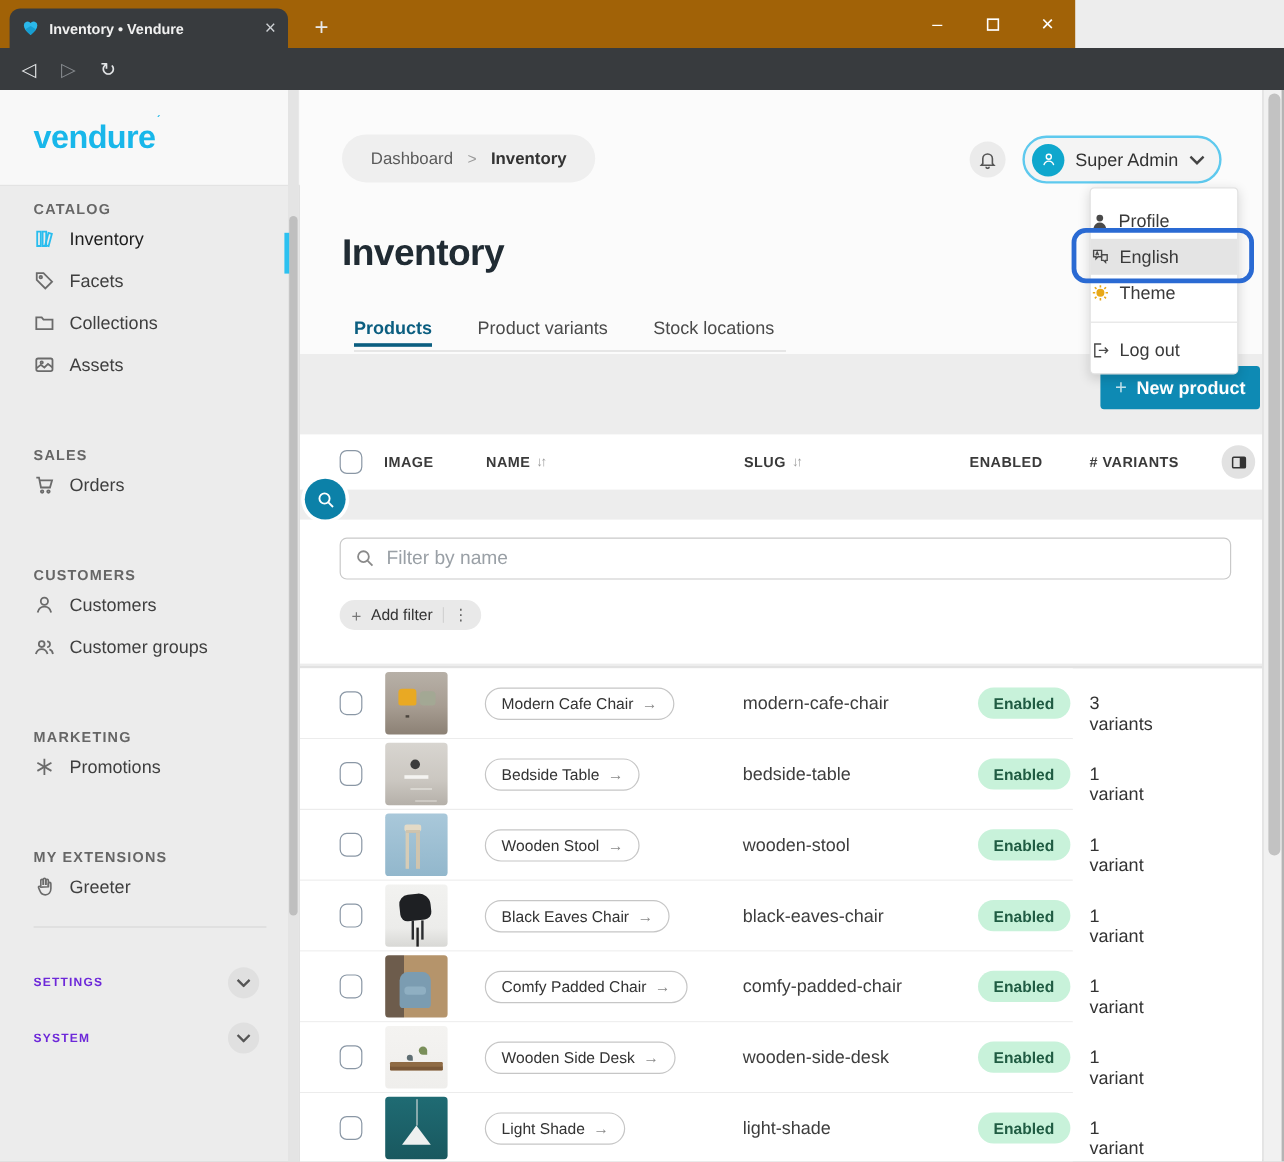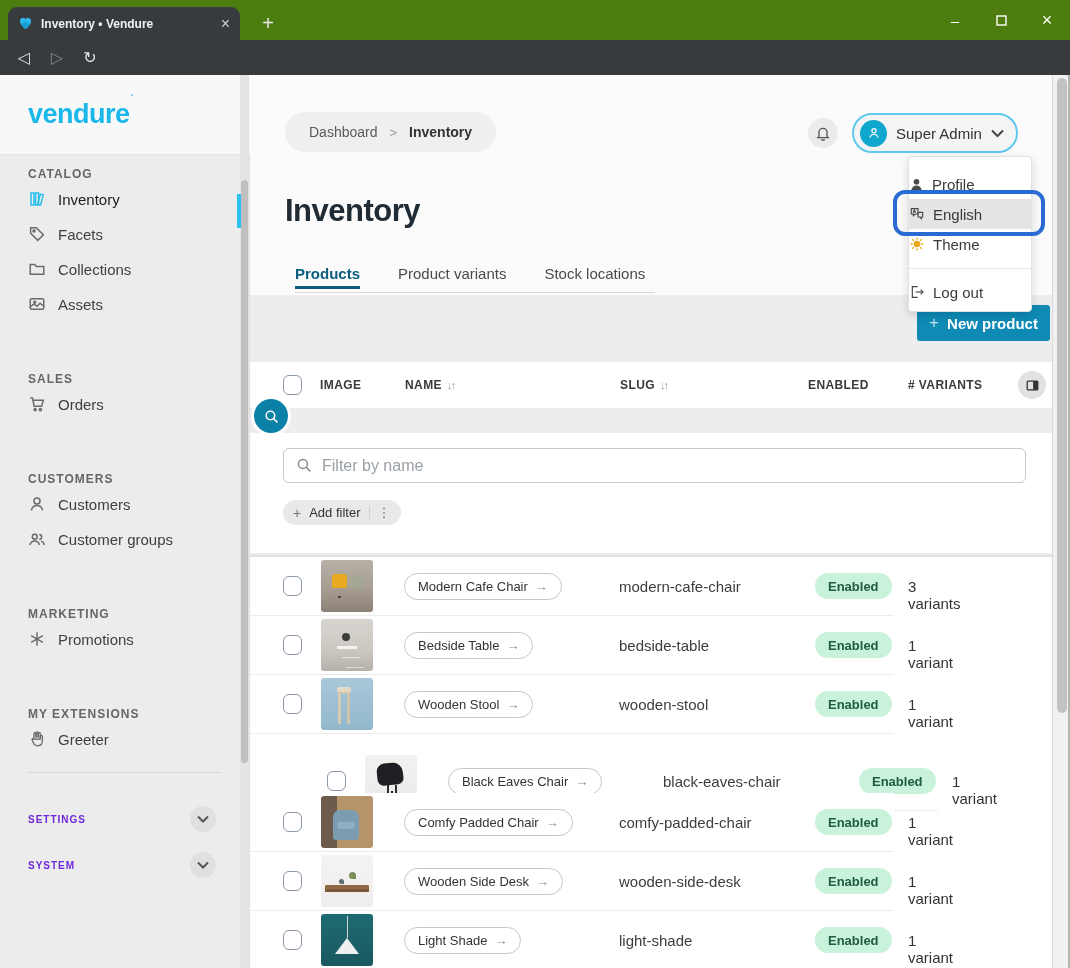--- a/index.html
+++ b/index.html
@@ -1,19 +1,19 @@
 <!DOCTYPE html>
 <html><head>
 <meta charset="utf-8">
 <style>
   * { margin:0; padding:0; box-sizing:border-box; font-family:"Liberation Sans", sans-serif; }
   body { width:1070px; height:968px; overflow:hidden; background:#ededed; position:relative; }
 
   
-  .titlebar { position:absolute; left:0; top:0; width:1070px; height:40px; background:#4d7c0f; }
+  .titlebar { position:absolute; left:0; top:0; width:896px; height:40px; background:#a16207; }
   .tab { position:absolute; left:8px; top:7px; width:232px; height:33px; background:#383b3e; border-radius:9px 9px 0 0; display:flex; align-items:center; padding:0 10px; gap:8px; }
   .tab-title { color:#f1f1f1; font-size:12px; font-weight:bold; white-space:nowrap; overflow:hidden; flex:1; }
   .tab-close { color:#cfd2d5; font-size:16px; line-height:16px; cursor:default; }
   .newtab-btn { position:absolute; left:254px; top:9px; width:28px; height:28px; color:#e8e8e8; font-size:20px; display:flex; align-items:center; justify-content:center; }
   .win-controls { position:absolute; right:0; top:0; height:40px; display:flex; }
   .win-btn { width:46px; height:40px; display:flex; align-items:center; justify-content:center; color:#ffffff; font-size:15px; }
   .win-btn svg { display:block; }
 
   .navbar { position:absolute; left:0; top:40px; width:1070px; height:35px; background:#383b3e; }
   .nav-ico { position:absolute; top:0; height:35px; display:flex; align-items:center; justify-content:center; width:30px; color:#e4e6e8; font-size:16px; }
@@ -460,21 +460,21 @@
         <div class="thumb th2"></div>
         <div class="name-chip">
             <span>Wooden Stool</span>
             <span class="arrow">→</span>
           </div>
         <div class="slug-cell">wooden-stool</div>
         <div class="badge">Enabled</div>
         <div class="variants-cell">1 variant</div>
       </div>
 
-      <div class="prow" style="top:195px;margin-left:44px;">
+      <div class="prow" style="top:177px;">
         <span class="checkbox"></span>
         <div class="thumb th3"></div>
         <div class="name-chip">
             <span>Black Eaves Chair</span>
             <span class="arrow">→</span>
           </div>
         <div class="slug-cell">black-eaves-chair</div>
         <div class="badge">Enabled</div>
         <div class="variants-cell">1 variant</div>
       </div>

